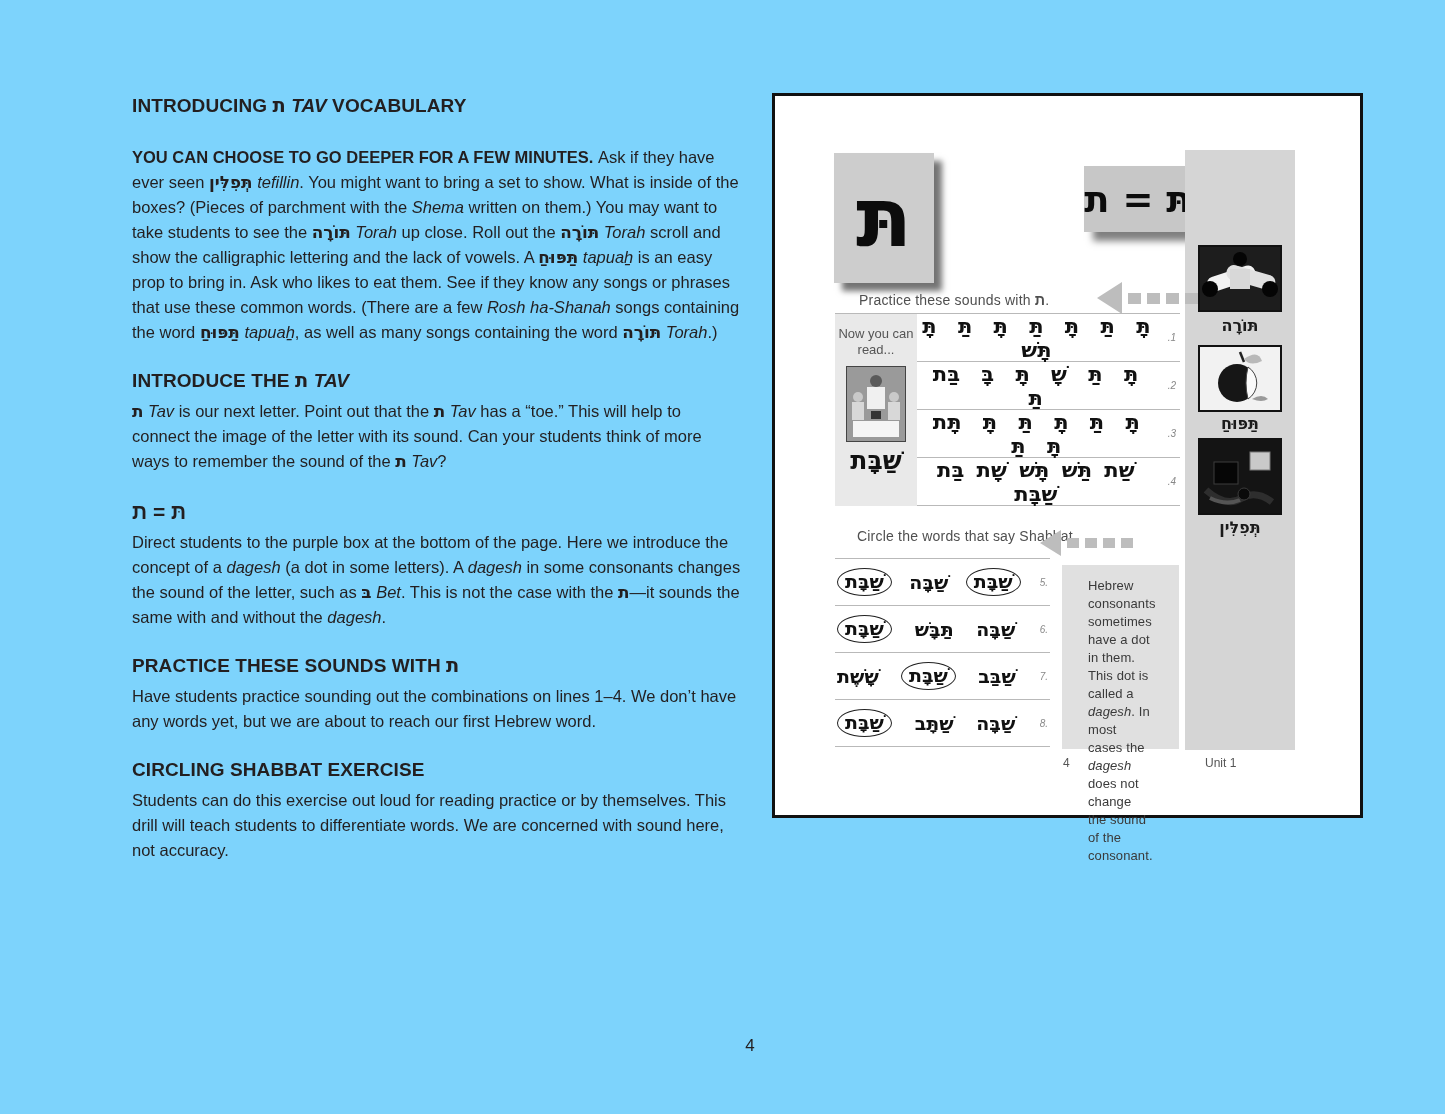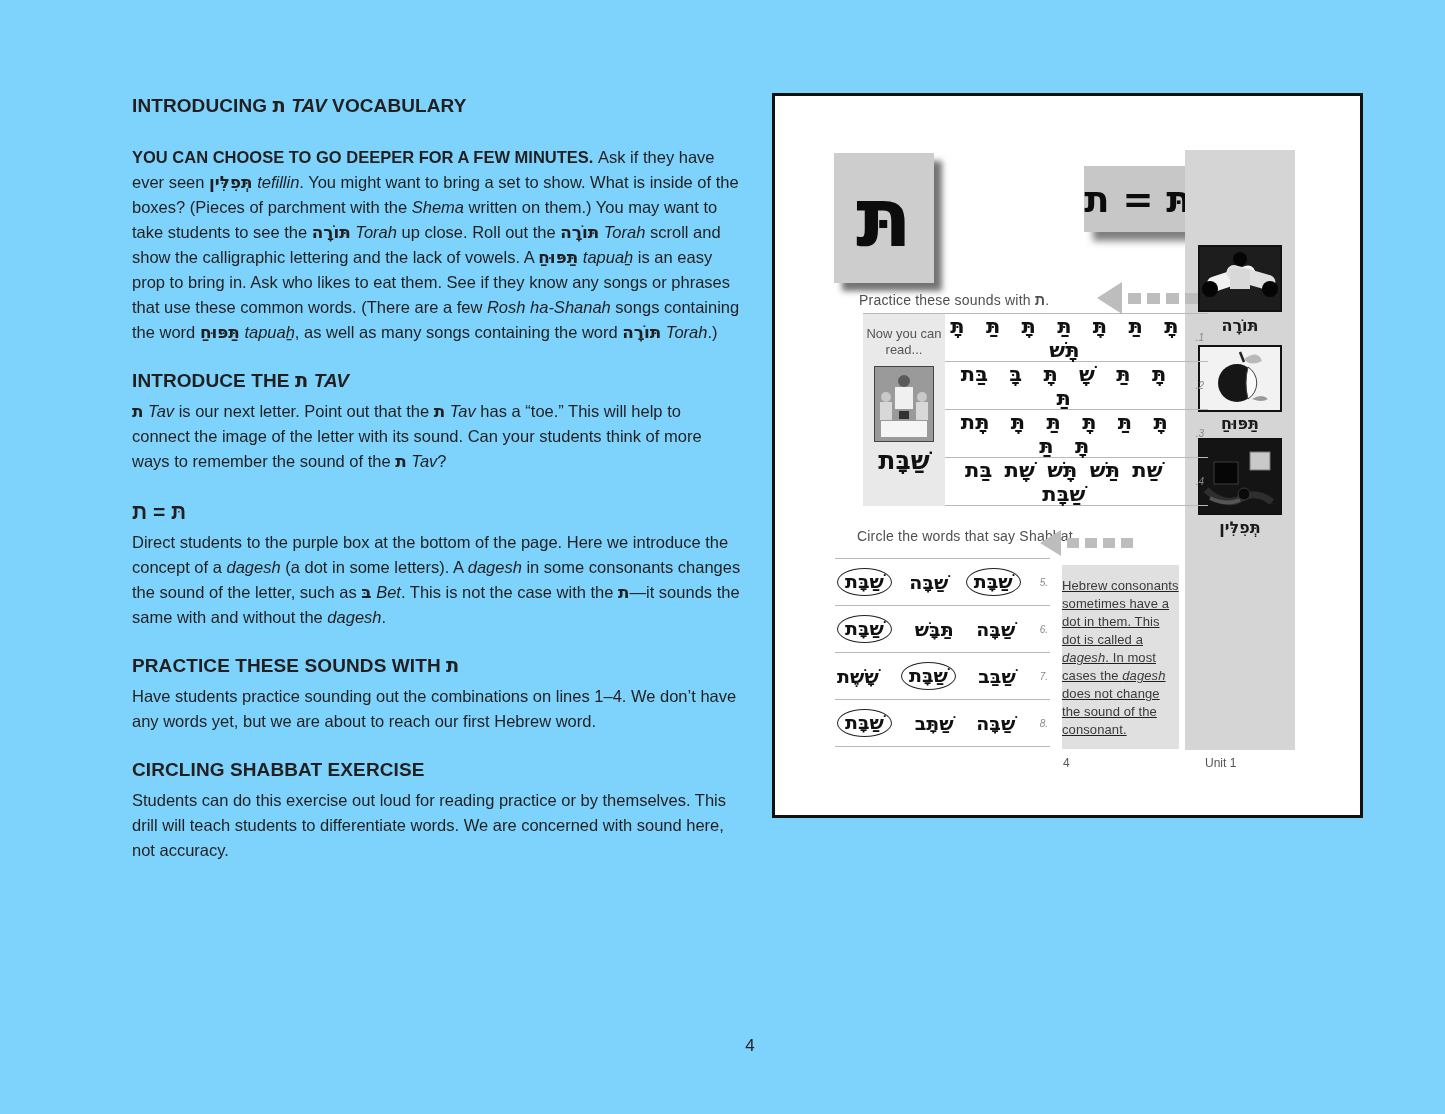--- a/index.html
+++ b/index.html
@@ -44,38 +44,38 @@
   .circle-label { position: absolute; left: 62px; top: 432px; }
 
   .arrow { position: absolute; display: flex; align-items: center; gap: 6px; }
   .arrow .head { width: 0; height: 0; border-top: 16px solid transparent; border-bottom: 16px solid transparent; border-right: 25px solid #bdbdbd; }
   .arrow .dash { width: 13px; height: 11px; background: #bdbdbd; }
   .arrow.small .head { border-top-width: 13px; border-bottom-width: 13px; border-right-width: 21px; }
   .arrow.small .dash { width: 12px; height: 10px; }
   .arrow1 { left: 322px; top: 186px; }
   .arrow2 { left: 265px; top: 434px; }
 
-  .reading-block { position: absolute; left: 60px; top: 217px; width: 345px; height: 188px; border-top: 1px solid #b9b9b9; margin-left: 28px; }
+  .reading-block { position: absolute; left: 60px; top: 217px; width: 345px; height: 188px; border-top: 1px solid #b9b9b9; }
   .read-sidebar { position: absolute; left: 0; top: 0; width: 82px; height: 192px; background: #e9e9e9; text-align: center; }
   .read-sidebar .nycr { margin-top: 12px; font-size: 13px; line-height: 16px; color: #555; }
   .family-photo { width: 60px; height: 76px; margin: 8px auto 4px; border: 1px solid #444; background:#9a9a9a; }
   .shabbat-word { font-size: 25px; color: #111; }
   .read-lines { position: absolute; left: 82px; top: 0; width: 263px; }
   .read-row { height: 48px; border-bottom: 1px solid #b9b9b9; display: flex; align-items: center; justify-content: flex-end; padding-right: 4px; }
   .read-row .txt { font-size: 21px; color: #111; word-spacing: 14px; direction: rtl; text-align: center; }
   .read-row .txt.tight { word-spacing: 5px; }
   .row-num { font-size: 10px; font-style: italic; color: #888; margin-left: 10px; width: 12px; text-align: right; }
 
   .circle-block { position: absolute; left: 60px; top: 462px; width: 215px; border-top: 1px solid #b9b9b9; }
   .circle-row { height: 47px; border-bottom: 1px solid #b9b9b9; display: flex; direction: rtl; align-items: center; justify-content: space-between; padding: 0 2px; }
   .circle-row .num { font-size: 10px; font-style: italic; color: #888; width: 10px; }
   .word { font-size: 19px; color: #111; direction: rtl; }
   .word.circled { border: 1.6px solid #222; border-radius: 50%; padding: 1px 7px 3px; }
 
-  .dagesh-box { position: absolute; left: 287px; top: 469px; width: 117px; height: 184px; background: #e0e0e0; padding: 12px 0; text-decoration: underline; }
+  .dagesh-box { position: absolute; left: 287px; top: 469px; width: 117px; height: 184px; background: #e0e0e0; padding: 12px 26px; }
   .dagesh-box .note { font-size: 13px; line-height: 18px; color: #3a3a3a; letter-spacing: 0.1px; }
 
   .panel-pagenum { position: absolute; left: 288px; top: 660px; font-size: 12px; color: #555; }
   .panel-unit { position: absolute; left: 430px; top: 660px; width: 95px; text-align: left; font-size: 12px; color: #555; }
 </style>
 </head>
 <body>
 
 <div class="page">
 

